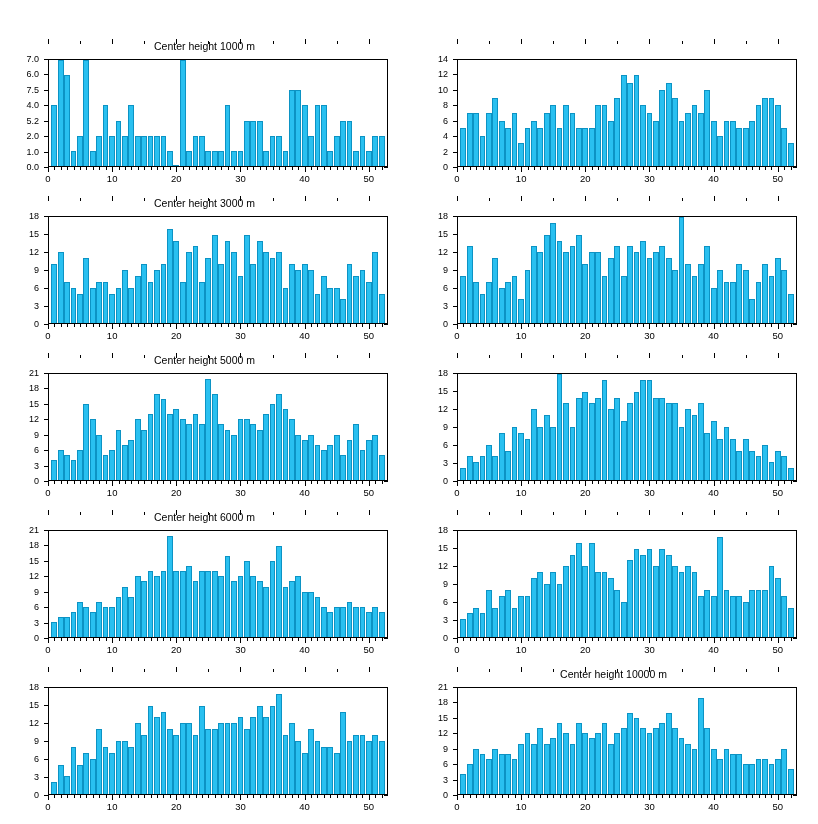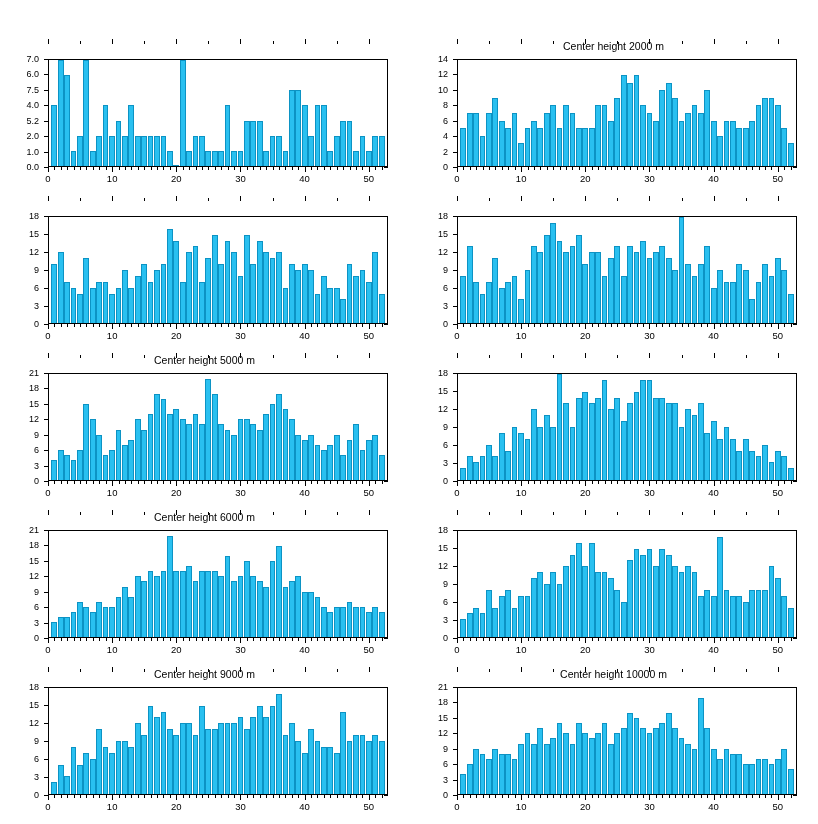--- a/index.html
+++ b/index.html
@@ -154,20 +154,21 @@
     height: 3px;
     border-left: 1px solid #000;
   }
 </style>
 </head>
 <body>
 
 <div id="page">
   <div class="panel-grid" id="panel-grid">
       <div class="panel">
+        <div class="panel-title">Center height 1000 m</div>
         <div class="ylabels">
           <div class="ylabel" style="top: 108px;">0.0</div>
           <div class="ytick" style="top: 108px;"></div>
           <div class="ytick-r" style="top: 108px;"></div>
           <div class="ylabel" style="top: 92.5714px;">1.0</div>
           <div class="ytick" style="top: 92.5714px;"></div>
           <div class="ytick-r" style="top: 92.5714px;"></div>
           <div class="ylabel" style="top: 77.1429px;">2.0</div>
           <div class="ytick" style="top: 77.1429px;"></div>
           <div class="ytick-r" style="top: 77.1429px;"></div>
@@ -310,21 +311,20 @@
           <div class="xminor" style="left: 333.585px;"></div>
           <div class="xlabel" style="left: 0px;">0</div>
           <div class="xlabel" style="left: 64.1509px;">10</div>
           <div class="xlabel" style="left: 128.302px;">20</div>
           <div class="xlabel" style="left: 192.453px;">30</div>
           <div class="xlabel" style="left: 256.604px;">40</div>
           <div class="xlabel" style="left: 320.755px;">50</div>
         </div>
       </div>
       <div class="panel">
-        <div class="panel-title">Center height 2000 m</div>
         <div class="ylabels">
           <div class="ylabel" style="top: 108px;">0</div>
           <div class="ytick" style="top: 108px;"></div>
           <div class="ytick-r" style="top: 108px;"></div>
           <div class="ylabel" style="top: 92.5714px;">2</div>
           <div class="ytick" style="top: 92.5714px;"></div>
           <div class="ytick-r" style="top: 92.5714px;"></div>
           <div class="ylabel" style="top: 77.1429px;">4</div>
           <div class="ytick" style="top: 77.1429px;"></div>
           <div class="ytick-r" style="top: 77.1429px;"></div>
@@ -467,20 +467,21 @@
           <div class="xminor" style="left: 333.585px;"></div>
           <div class="xlabel" style="left: 0px;">0</div>
           <div class="xlabel" style="left: 64.1509px;">10</div>
           <div class="xlabel" style="left: 128.302px;">20</div>
           <div class="xlabel" style="left: 192.453px;">30</div>
           <div class="xlabel" style="left: 256.604px;">40</div>
           <div class="xlabel" style="left: 320.755px;">50</div>
         </div>
       </div>
       <div class="panel">
+        <div class="panel-title">Center height 3000 m</div>
         <div class="ylabels">
           <div class="ylabel" style="top: 108px;">0</div>
           <div class="ytick" style="top: 108px;"></div>
           <div class="ytick-r" style="top: 108px;"></div>
           <div class="ylabel" style="top: 90px;">3</div>
           <div class="ytick" style="top: 90px;"></div>
           <div class="ytick-r" style="top: 90px;"></div>
           <div class="ylabel" style="top: 72px;">6</div>
           <div class="ytick" style="top: 72px;"></div>
           <div class="ytick-r" style="top: 72px;"></div>
@@ -1393,21 +1394,20 @@
           <div class="xminor" style="left: 333.585px;"></div>
           <div class="xlabel" style="left: 0px;">0</div>
           <div class="xlabel" style="left: 64.1509px;">10</div>
           <div class="xlabel" style="left: 128.302px;">20</div>
           <div class="xlabel" style="left: 192.453px;">30</div>
           <div class="xlabel" style="left: 256.604px;">40</div>
           <div class="xlabel" style="left: 320.755px;">50</div>
         </div>
       </div>
       <div class="panel">
-        <div class="panel-title">Center height 9000 m</div>
         <div class="ylabels">
           <div class="ylabel" style="top: 108px;">0</div>
           <div class="ytick" style="top: 108px;"></div>
           <div class="ytick-r" style="top: 108px;"></div>
           <div class="ylabel" style="top: 90px;">3</div>
           <div class="ytick" style="top: 90px;"></div>
           <div class="ytick-r" style="top: 90px;"></div>
           <div class="ylabel" style="top: 72px;">6</div>
           <div class="ytick" style="top: 72px;"></div>
           <div class="ytick-r" style="top: 72px;"></div>

